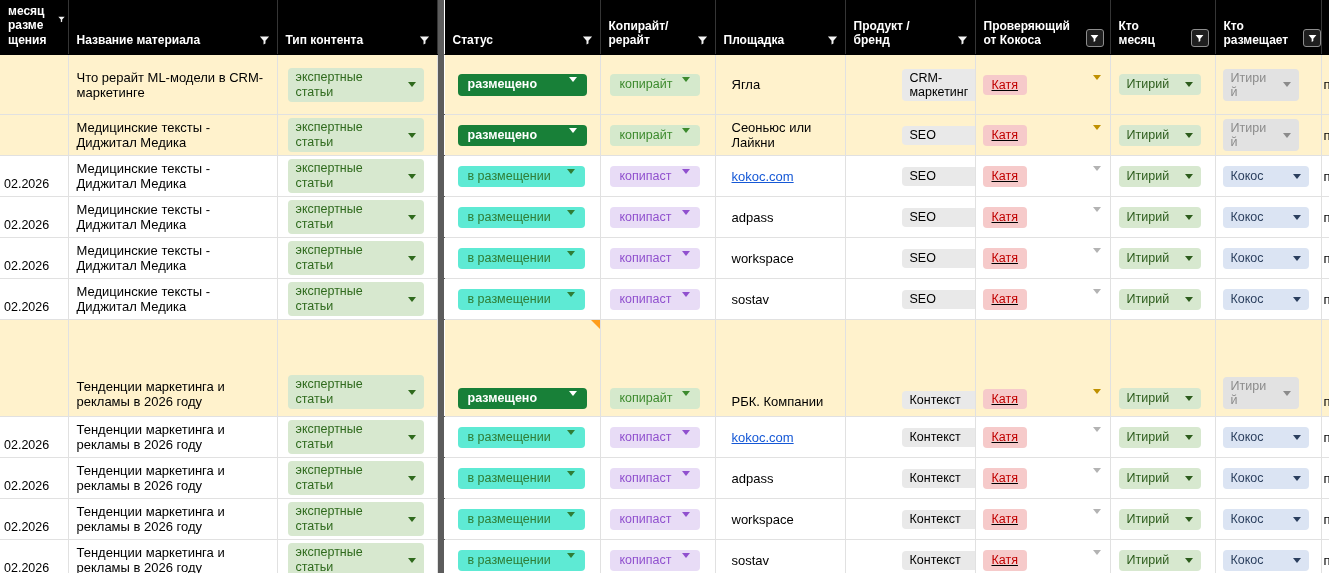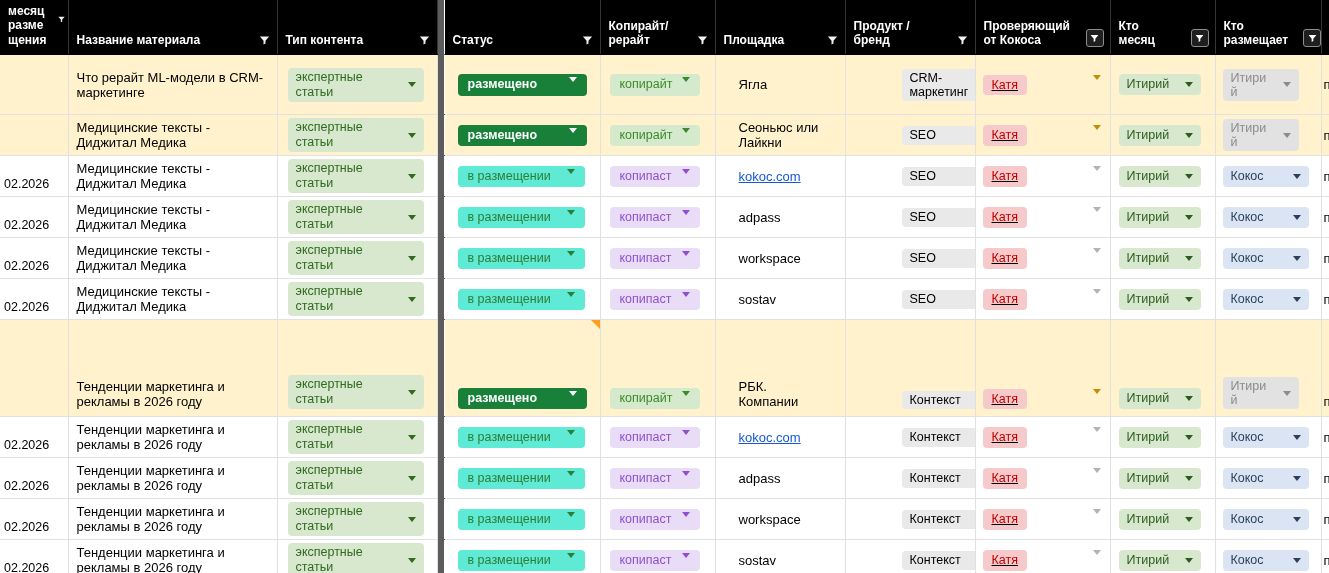--- a/index.html
+++ b/index.html
@@ -26,21 +26,21 @@
   .th-publisher .hlabel{max-width:76px;}
   th.th-cut{padding:4px 1px 7px 2px;}
   .funnel{display:inline-flex;flex:0 0 auto;opacity:.95;}
   .funnel-box{display:inline-flex;flex:0 0 auto;align-items:center;justify-content:center;width:18px;height:18px;border:1px solid #8d8d8d;border-radius:3px;background:#1f1f1f;}
   
   td.col-month{padding:18px 3px 2px 4px;font-size:12.5px;}
   td.col-title{padding:2px 8px;line-height:1.18;}
   td.col-type{padding:3px 13px 3px 10px;}
   td.col-status{padding:2px 6px 2px 13px;position:relative;}
   td.col-copy{padding:2px 6px 2px 9px;}
-  td.col-platform{padding:2px 23px;line-height:1.18;margin-top:20px;}
+  td.col-platform{padding:2px 16px;line-height:1.18;margin-top:20px;}
   td.col-product{padding:3px 12px 3px 8px;}
   td.col-reviewer{padding:2px 6px 2px 7px;}
   td.col-writer{padding:2px 6px 2px 8px;}
   td.col-publisher{padding:2px 6px 2px 7px;}
   td.col-cut{padding:2px 0 2px 2px;}
   
   .chip{display:flex;align-items:center;justify-content:space-between;border-radius:4px;line-height:1.2;font-size:12.5px;}
   .chip-type{width:100%;background:var(--chip-green,#d7e8cf);color:#2f6a1d;padding:2px 8px;min-height:30px;gap:6px;}
   .arr{width:0;height:0;border-left:4px solid transparent;border-right:4px solid transparent;border-top:5px solid currentColor;flex:0 0 auto;display:inline-block;}
   .chip .arr{margin-left:6px;}

